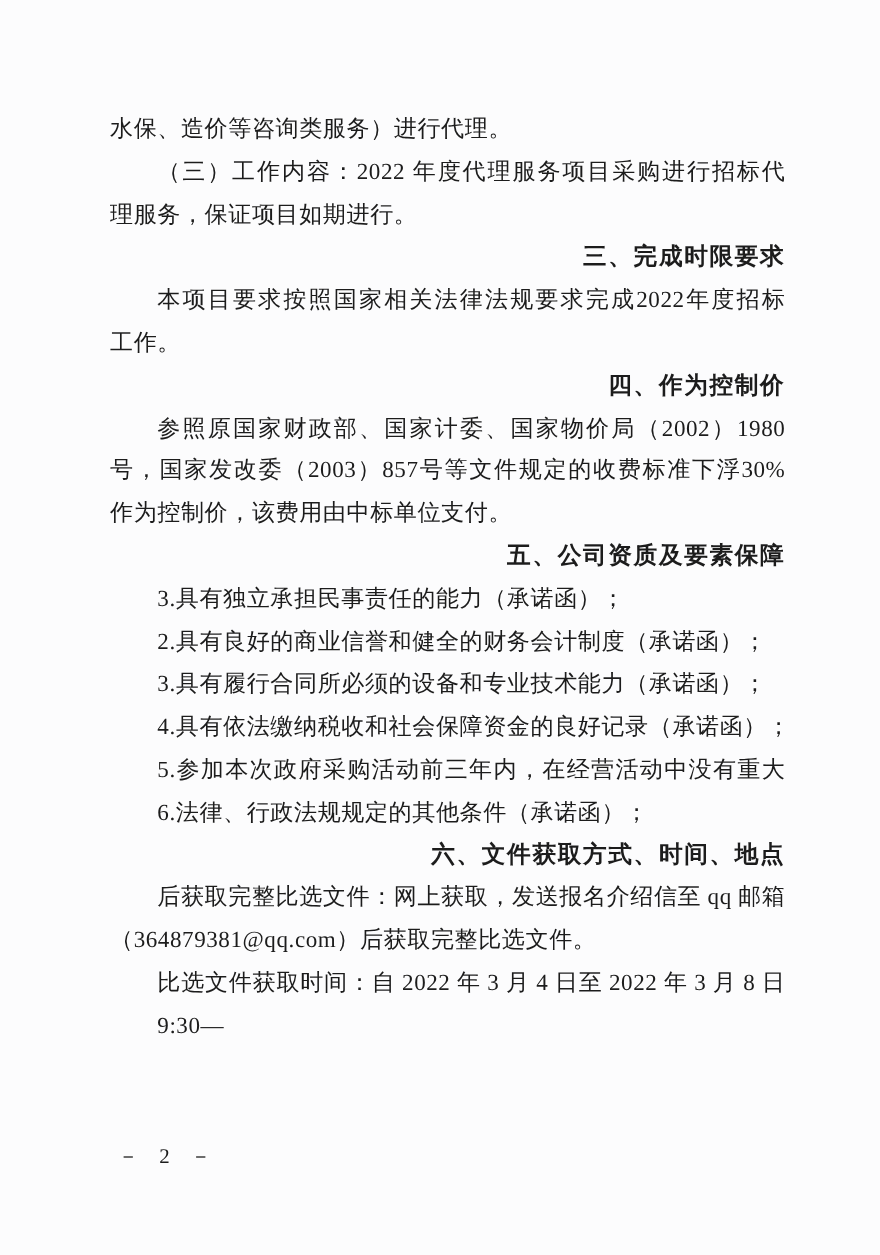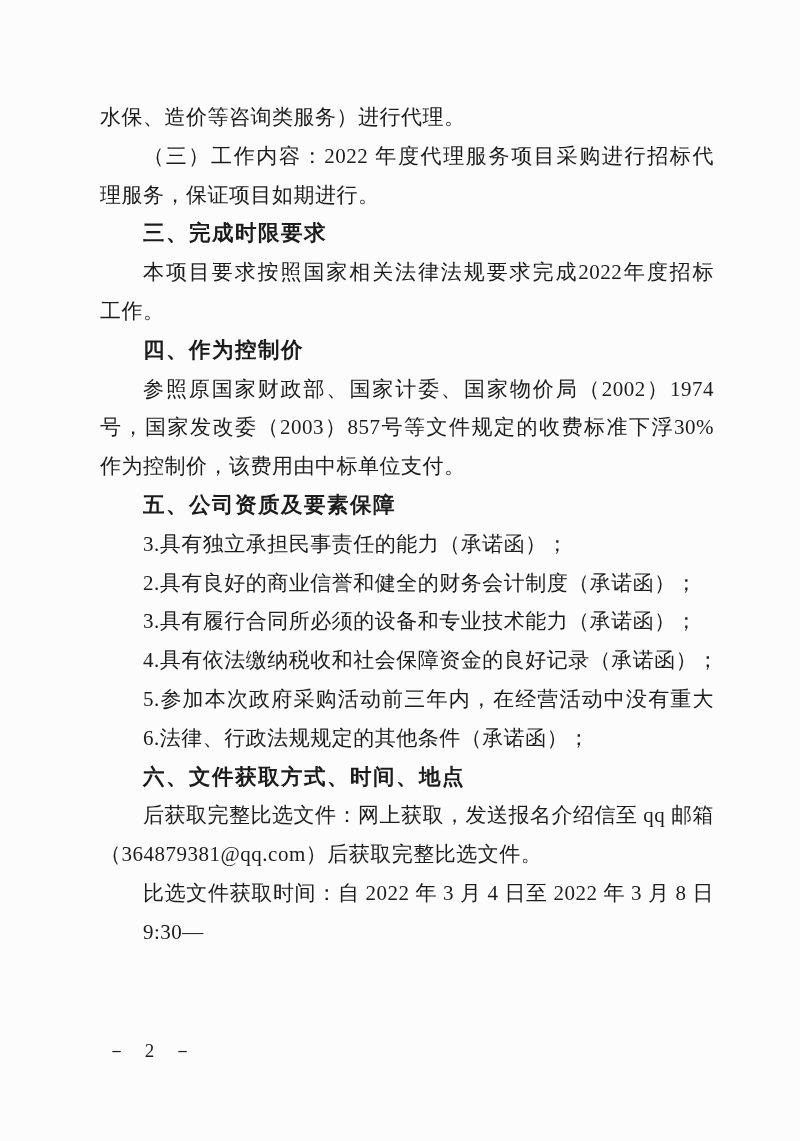--- a/index.html
+++ b/index.html
@@ -38,20 +38,21 @@
   }
   
   .ind { padding-left: 43px; }
   .ind.str { padding-left: 43px; }
   
   .hd {
     font-family: "Liberation Sans", "DejaVu Sans", sans-serif;
     font-weight: bold;
     font-size: 21.5px;
     letter-spacing: 1.5px;
+    text-align: right;
   }
   .footer {
     position: absolute;
     left: 107px;
     top: 1038px;
     font-size: 19px;
     letter-spacing: 7px;
     font-family: "Liberation Serif", "DejaVu Serif", serif;
   }
 </style>
@@ -60,21 +61,21 @@
 
 <div class="page">
   <div class="content">
     <div class="ln">水保、造价等咨询类服务）进行代理。</div>
     <div class="ln ind str">（三）工作内容：2022 年度代理服务项目采购进行招标代</div>
     <div class="ln">理服务，保证项目如期进行。</div>
     <div class="ln hd ind">三、完成时限要求</div>
     <div class="ln ind str">本项目要求按照国家相关法律法规要求完成2022年度招标</div>
     <div class="ln">工作。</div>
     <div class="ln hd ind">四、作为控制价</div>
-    <div class="ln ind str">参照原国家财政部、国家计委、国家物价局（2002）1974</div>
+    <div class="ln ind str">参照原国家财政部、国家计委、国家物价局（2002）1980</div>
     <div class="ln str">号，国家发改委（2003）857号等文件规定的收费标准下浮30%</div>
     <div class="ln">作为控制价，该费用由中标单位支付。</div>
     <div class="ln hd ind">五、公司资质及要素保障</div>
     <div class="ln ind">3.具有独立承担民事责任的能力（承诺函）；</div>
     <div class="ln ind">2.具有良好的商业信誉和健全的财务会计制度（承诺函）；</div>
     <div class="ln ind">3.具有履行合同所必须的设备和专业技术能力（承诺函）；</div>
     <div class="ln ind">4.具有依法缴纳税收和社会保障资金的良好记录（承诺函）；</div>
     <div class="ln ind str">5.参加本次政府采购活动前三年内，在经营活动中没有重大</div>
     <div class="ln ind">6.法律、行政法规规定的其他条件（承诺函）；</div>
     <div class="ln hd ind">六、文件获取方式、时间、地点</div>

